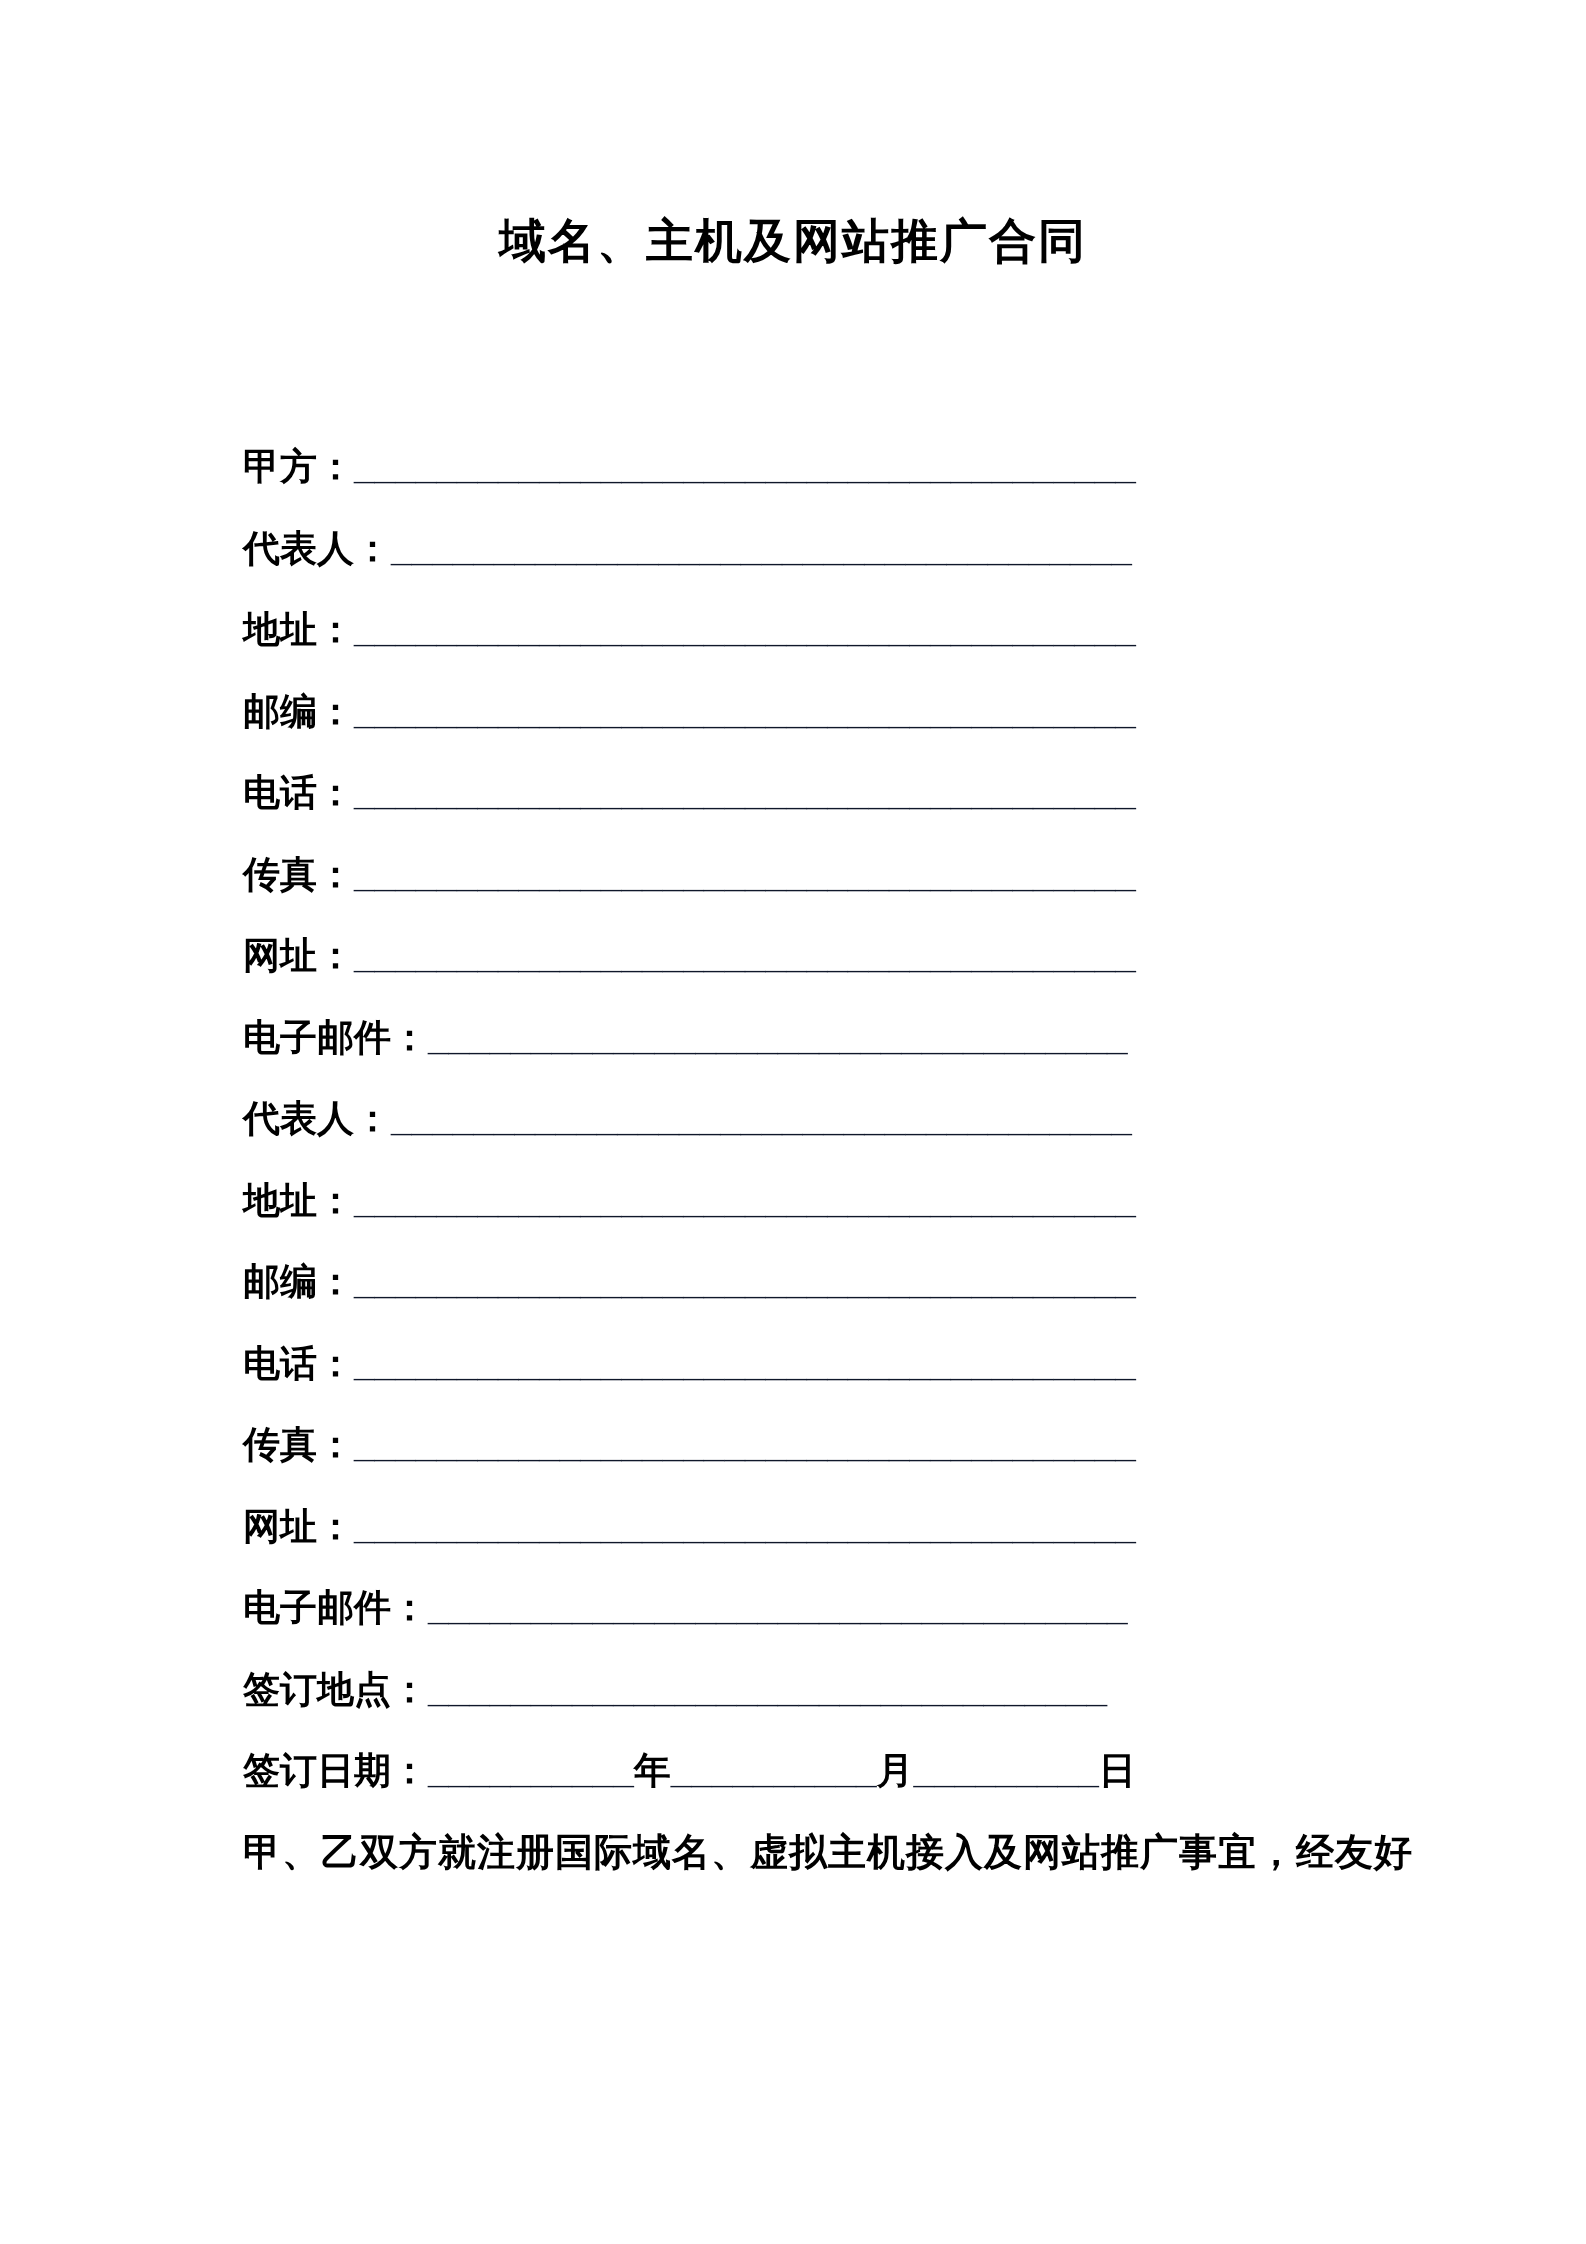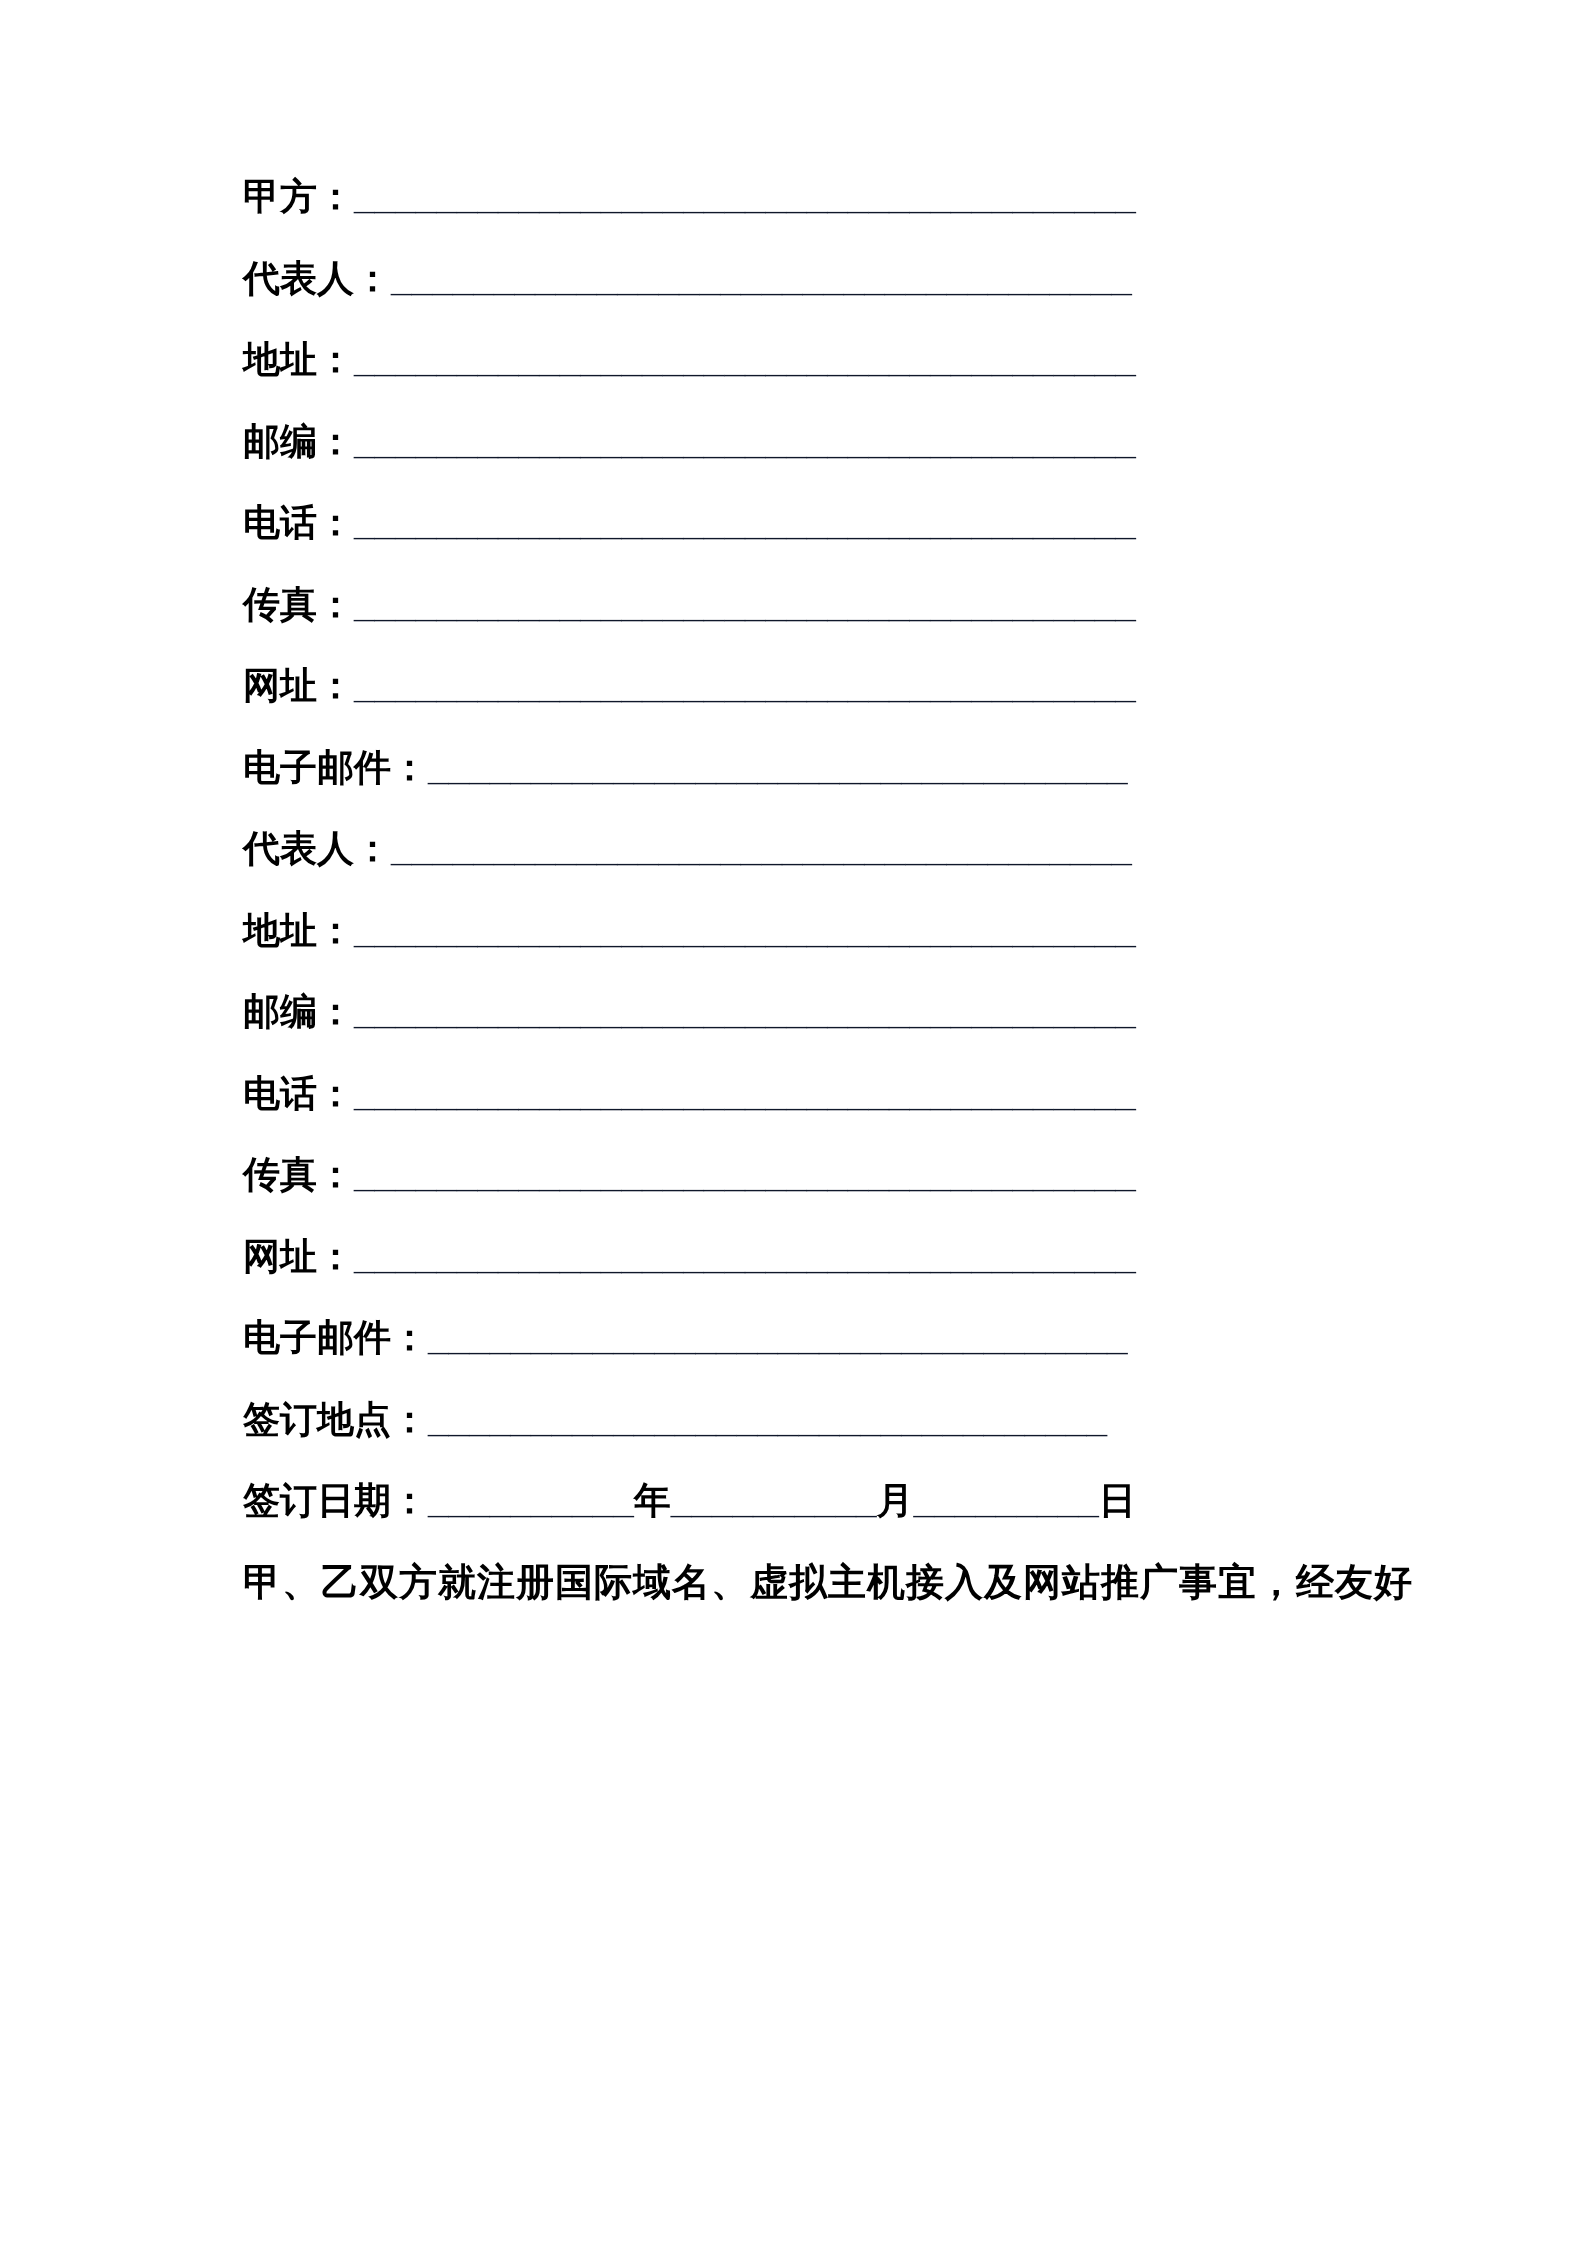--- a/index.html
+++ b/index.html
@@ -42,20 +42,21 @@
     line-height:81.5px;
     white-space:nowrap;
     letter-spacing:1px;
   }
 </style>
 </head>
 <body>
 
 <div class="page">
 
+  <h1 class="title">域名、主机及网站推广合同</h1>
 
   <div class="content">
 
     <div id="field-rows">
       <div class="row"><span class="lbl">甲方：</span><span class="blank">______________________________________</span></div>
 
       <div class="row"><span class="lbl">代表人：</span><span class="blank">____________________________________</span></div>
 
       <div class="row"><span class="lbl">地址：</span><span class="blank">______________________________________</span></div>
 

